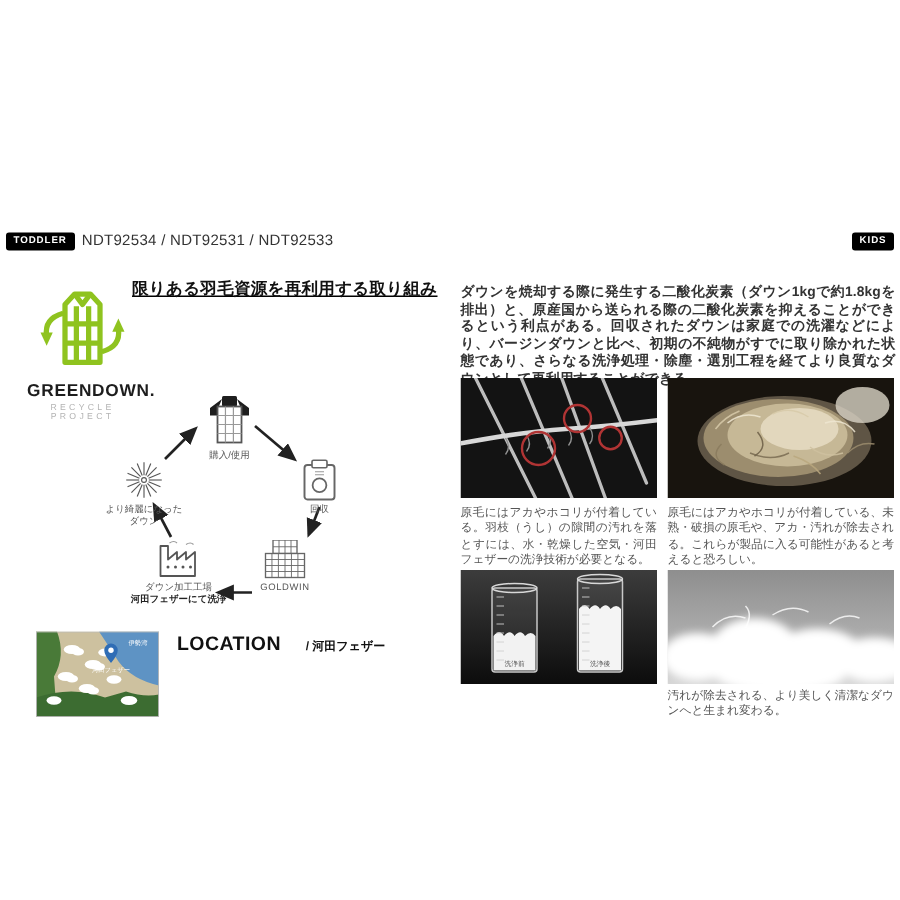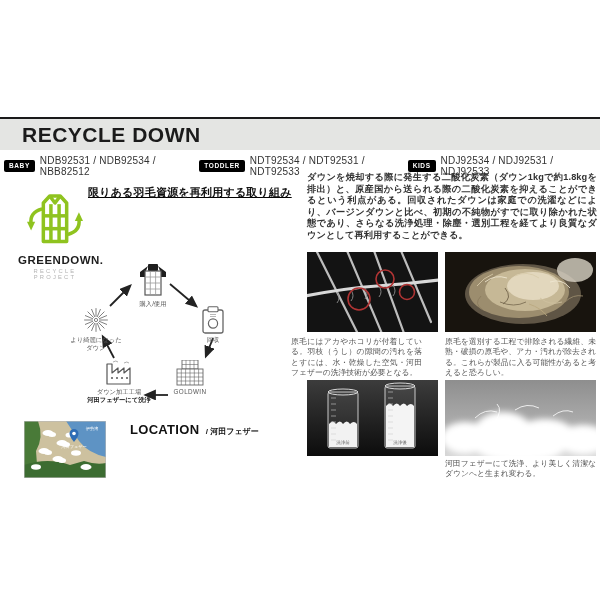--- a/index.html
+++ b/index.html
@@ -24,50 +24,42 @@
   .intro-text{font-size:9px;font-weight:bold;color:#333;line-height:1.52;text-align:justify;margin:0;}
   
   .cycle{position:absolute;left:30px;top:264px;width:268px;height:156px;}
   .cycle svg.icon{position:absolute;}
   .cyc-label{position:absolute;font-size:6.3px;color:#555;text-align:center;line-height:1.25;}
   .cyc-label.bold{color:#222;font-weight:bold;}
   .cycle-arrows{position:absolute;left:0;top:0;}
   
   .map{position:absolute;left:24px;top:421px;}
   .loc-block{position:absolute;left:118px;top:420px;width:180px;}
-  .loc-title{font-size:13px;font-weight:bold;color:#111;letter-spacing:0.3px;margin-left:12px;}
-  .loc-sub{font-size:8px;font-weight:bold;color:#111;margin-left:2px;}
+  .loc-title{font-size:13px;font-weight:bold;color:#111;letter-spacing:0.3px;}
+  .loc-sub{font-size:8px;font-weight:bold;color:#111;margin-left:12px;}
   .loc-body{font-size:7.8px;color:#666;line-height:1.5;text-align:justify;margin-top:4px;}
   
-  .right-intro{position:absolute;left:307px;top:172px;width:290px;font-size:9.2px;font-weight:bold;
+  .right-intro{position:absolute;left:307px;top:189px;width:290px;font-size:9.2px;font-weight:bold;
                color:#333;line-height:1.25;text-align:justify;letter-spacing:0.1px;}
   .photo{position:absolute;display:block;}
   .caption{position:absolute;font-size:7.8px;color:#555;line-height:1.33;text-align:justify;}
 </style>
 </head>
 <body>
 
 <div class="page">
 
-  <div class="header-bar">
-    <div class="page-title">RECYCLE DOWN</div>
-  </div>
 
   <div class="code-row">
-    <div class="code-group">
-      <span class="badge">BABY</span>
-      <span class="codes">NDB92531 / NDB92534 / NBB82512</span>
-    </div>
     <div class="code-group">
       <span class="badge">TODDLER</span>
       <span class="codes">NDT92534 / NDT92531 / NDT92533</span>
     </div>
     <div class="code-group">
       <span class="badge">KIDS</span>
-      <span class="codes">NDJ92534 / NDJ92531 / NDJ92533</span>
     </div>
   </div>
 
   <div class="logo">
     <svg width="70" height="62" viewBox="0 0 120 100">
       <g fill="none" stroke="#8fc31f" stroke-width="6" stroke-linejoin="round">
         <path d="M40 92 V26 L51 14 H69 L80 26 V92 Z"></path>
         <path d="M51 14 L60 26 L69 14"></path>
         <line x1="53" y1="28" x2="53" y2="92"></line>
         <line x1="67" y1="28" x2="67" y2="92"></line>
@@ -236,22 +228,22 @@
         <path d="M36 44 q-8 8 2 14" stroke="#8a7b5e"></path>
       <path d="M95 46 q10 8 22 4" stroke="#cfc1a0"></path>
         <path d="M105 30 q12 -4 20 6" stroke="#efe7d2"></path>
       <path d="M60 36 q8 10 -2 16" stroke="#6b5d45"></path>
         <path d="M84 52 q12 4 18 12" stroke="#baa87f"></path>
       <path d="M48 22 q-10 4 -16 12" stroke="#d8cbaa"></path>
         <path d="M120 50 q8 -8 18 -6" stroke="#9c8d6e"></path>
     </g>
   </svg>
 
-  <div class="caption" style="left:291px;top:337px;width:131px">原毛にはアカやホコリが付着している。羽枝（うし）の隙間の汚れを落とすには、水・乾燥した空気・河田フェザーの洗浄技術が必要となる。</div>
-  <div class="caption" style="left:445px;top:337px;width:151px">原毛を選別する工程で排除される繊維、未熟・破損の原毛や、アカ・汚れが除去される。これらが製品に入る可能性があると考えると恐ろしい。</div>
+  <div class="caption" style="left:307px;top:337px;width:131px">原毛にはアカやホコリが付着している。羽枝（うし）の隙間の汚れを落とすには、水・乾燥した空気・河田フェザーの洗浄技術が必要となる。</div>
+  <div class="caption" style="left:445px;top:337px;width:151px">原毛にはアカやホコリが付着している、未熟・破損の原毛や、アカ・汚れが除去される。これらが製品に入る可能性があると考えると恐ろしい。</div>
 
   <svg class="photo" style="left:307px;top:380px" width="131" height="76" viewBox="0 0 131 76">
     <defs>
       <linearGradient id="g3" x1="0" y1="0" x2="0" y2="1">
         <stop offset="0" stop-color="#3c3c3c"></stop>
           <stop offset="1" stop-color="#0c0c0c"></stop>
       </linearGradient>
     </defs>
     <rect width="131" height="76" fill="url(#g3)"></rect>
     <rect x="21" y="12" width="30" height="56" rx="2" fill="rgba(255,255,255,0.07)" stroke="#c9c9c9" stroke-width="1"></rect>
@@ -305,15 +297,15 @@
       <ellipse cx="75" cy="68" rx="45" ry="14"></ellipse>
     </g>
     <g stroke="#ffffff" fill="none" opacity="0.8" stroke-width="1">
       <path d="M30 38 q10 -10 22 -6"></path>
         <path d="M70 30 q12 -8 24 -2"></path>
       <path d="M108 36 q10 -8 20 -4"></path>
         <path d="M50 42 q8 -12 2 -18"></path>
     </g>
   </svg>
 
-  <div class="caption" style="left:445px;top:459px;width:151px">河田フェザーにて洗浄、より美しく清潔なダウンへと生まれ変わる。</div>
+  <div class="caption" style="left:445px;top:459px;width:151px">汚れが除去される、より美しく清潔なダウンへと生まれ変わる。</div>
 
 </div>
 
 </body></html>

